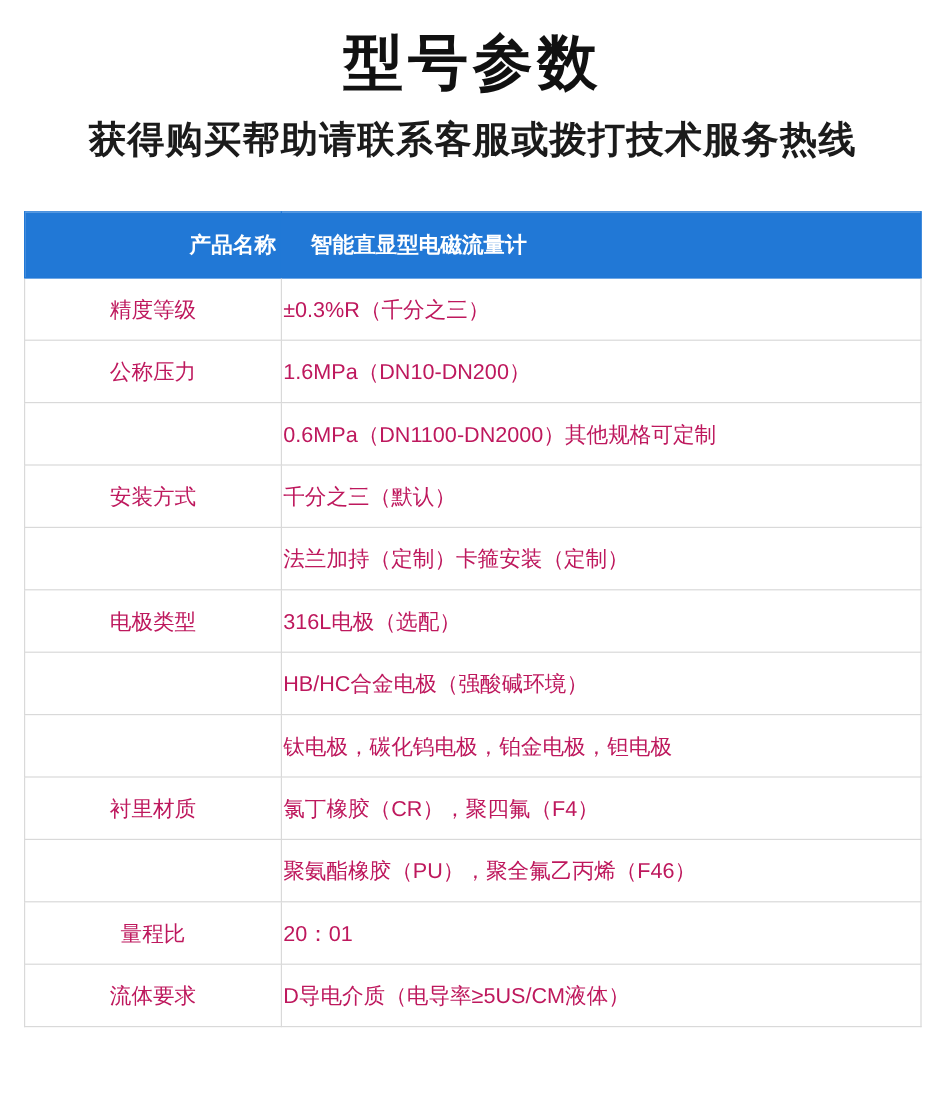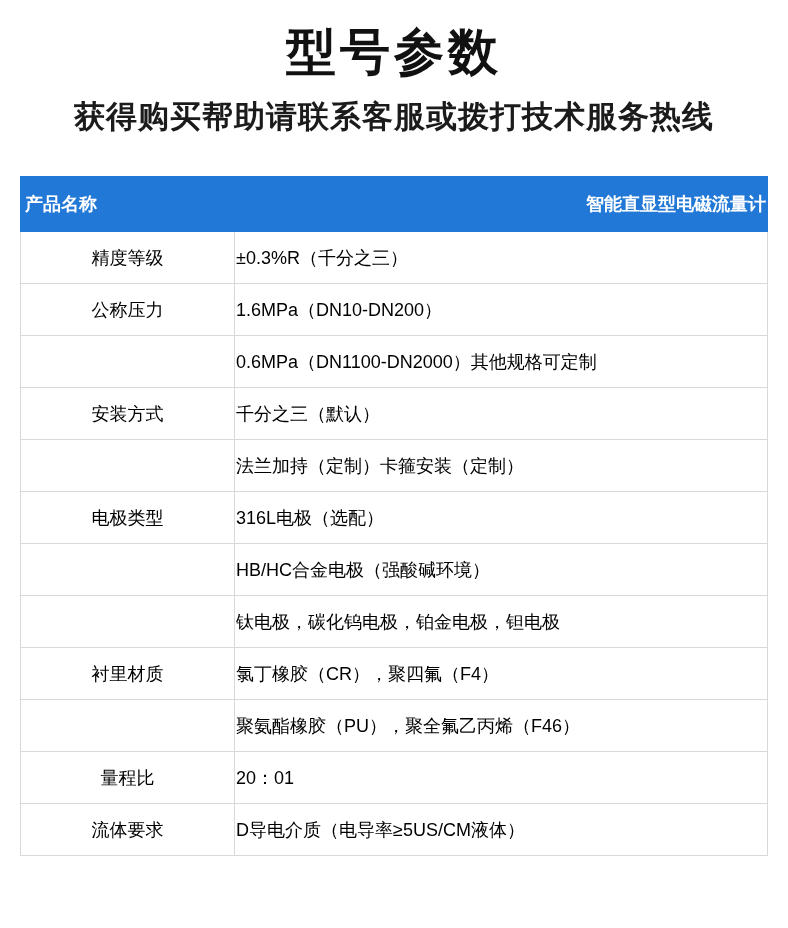--- a/index.html
+++ b/index.html
@@ -44,44 +44,43 @@
   }
   table.spec-table {
     width: 748px;
     border-collapse: collapse;
     table-layout: fixed;
   }
   table.spec-table td {
     border: 1px solid #d9d9d9;
     height: 49px;
     font-size: 18px;
-    color: #000000;
+    color: #be185d;
     vertical-align: middle;
   }
   .col-label {
     width: 205px;
     text-align: center;
     padding: 0 4px;
   }
   .col-value {
     text-align: left;
   }
   tr.head-row td {
     background: #2178d6;
     color: #ffffff;
     font-weight: bold;
     border: 1px solid #2178d6;
     height: 52px;
   }
   tr.head-row td.col-label {
-    text-align: left;
+    text-align: right;
   }
   tr.head-row td.col-value {
     padding-left: 24px;
-    text-align: right;
   }
   .empty-label {
     text-align: center;
   }
 </style>
 </head>
 <body>
 
 <div class="page">
 

